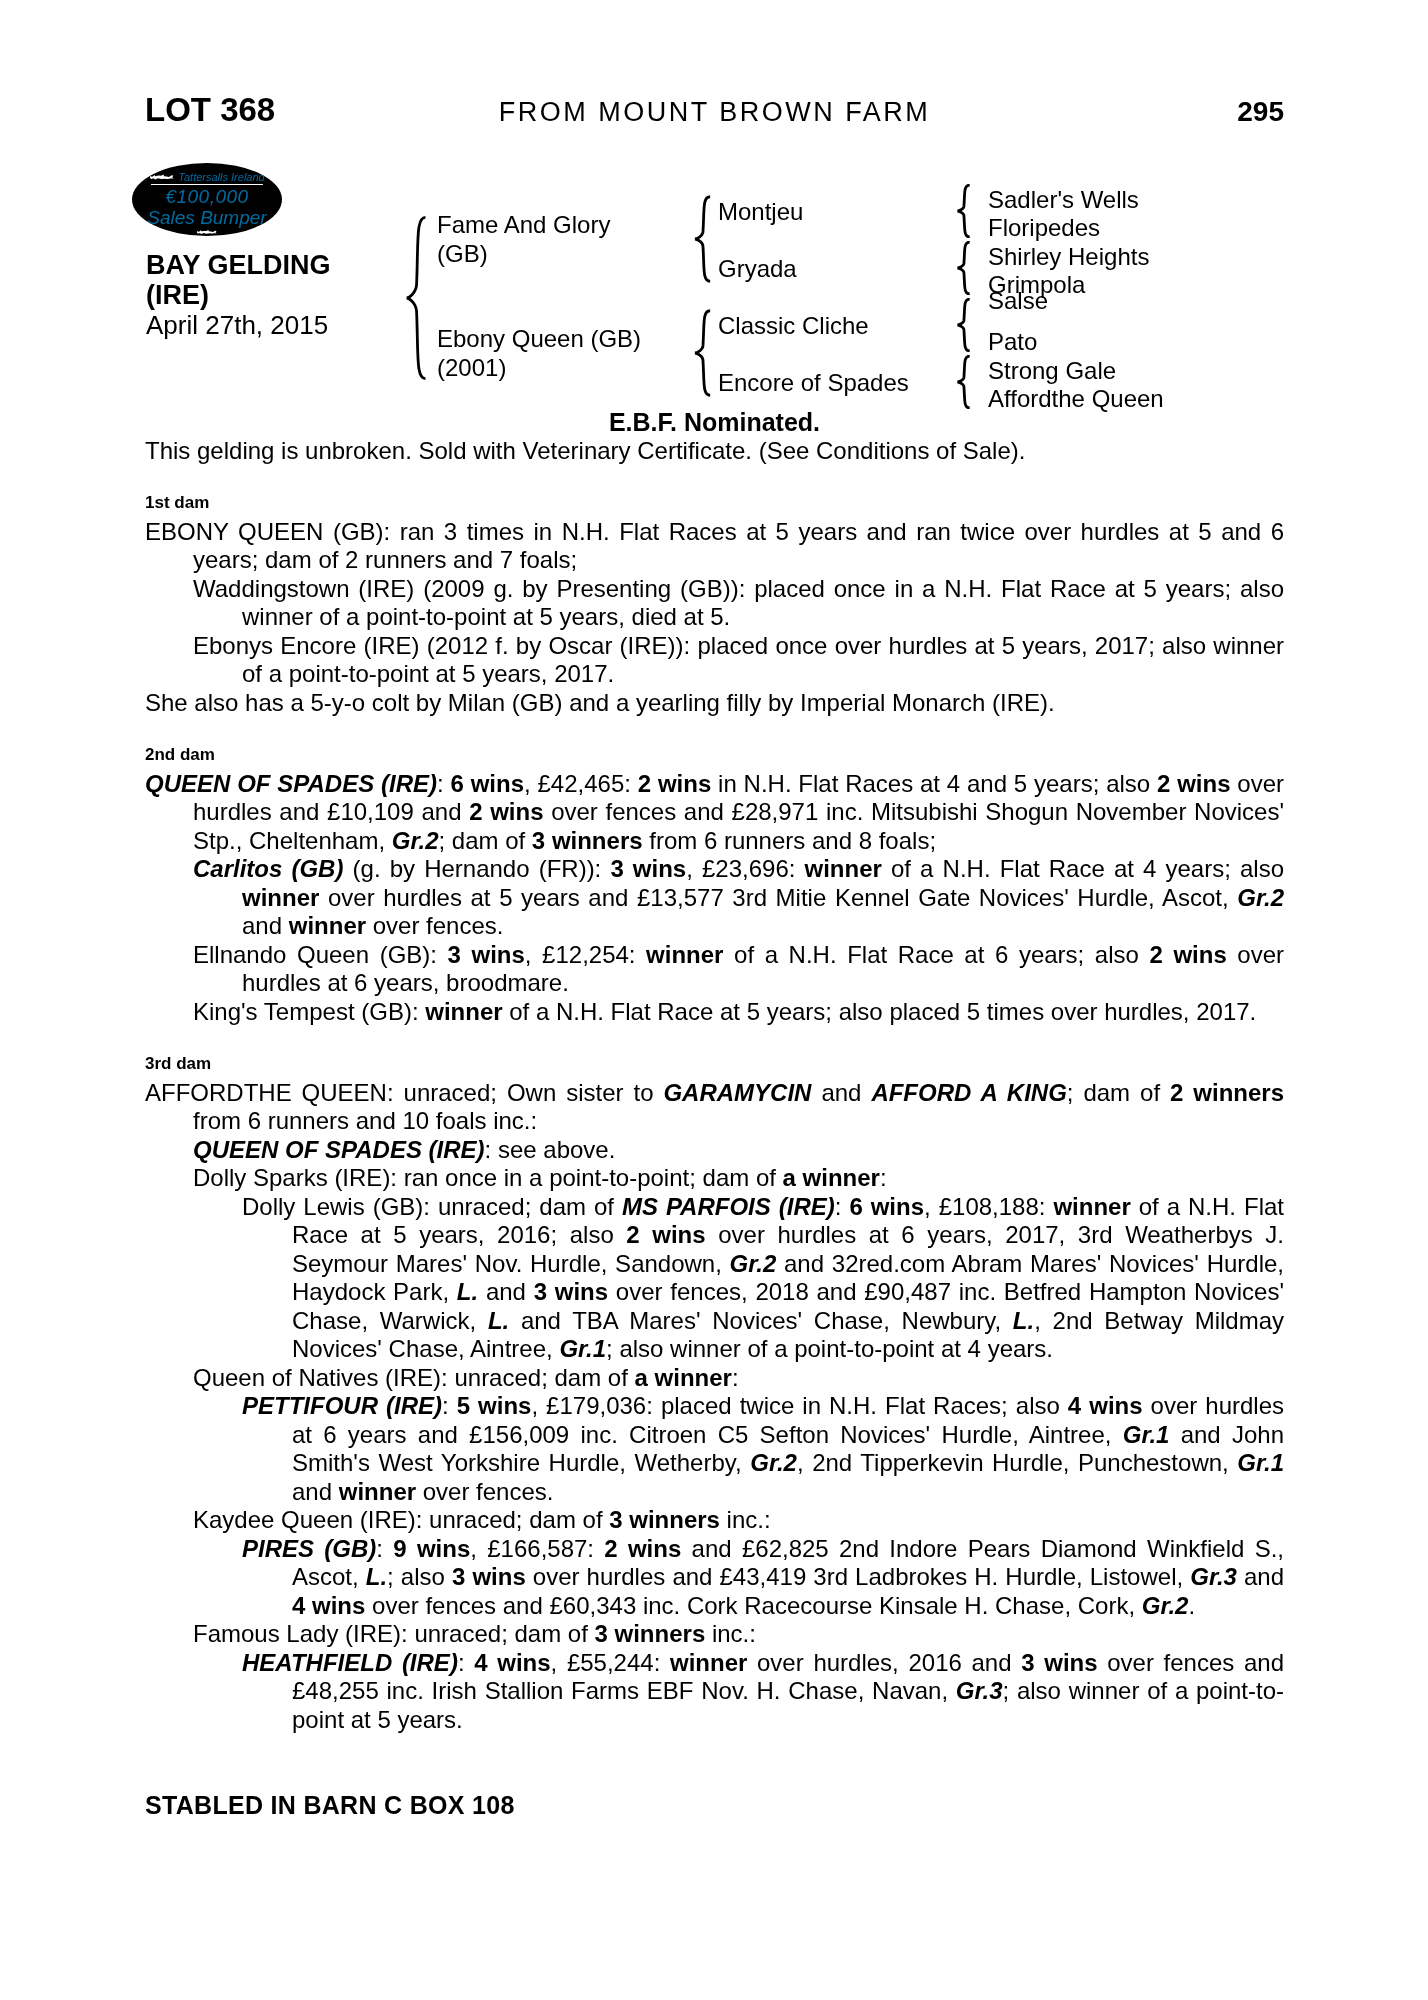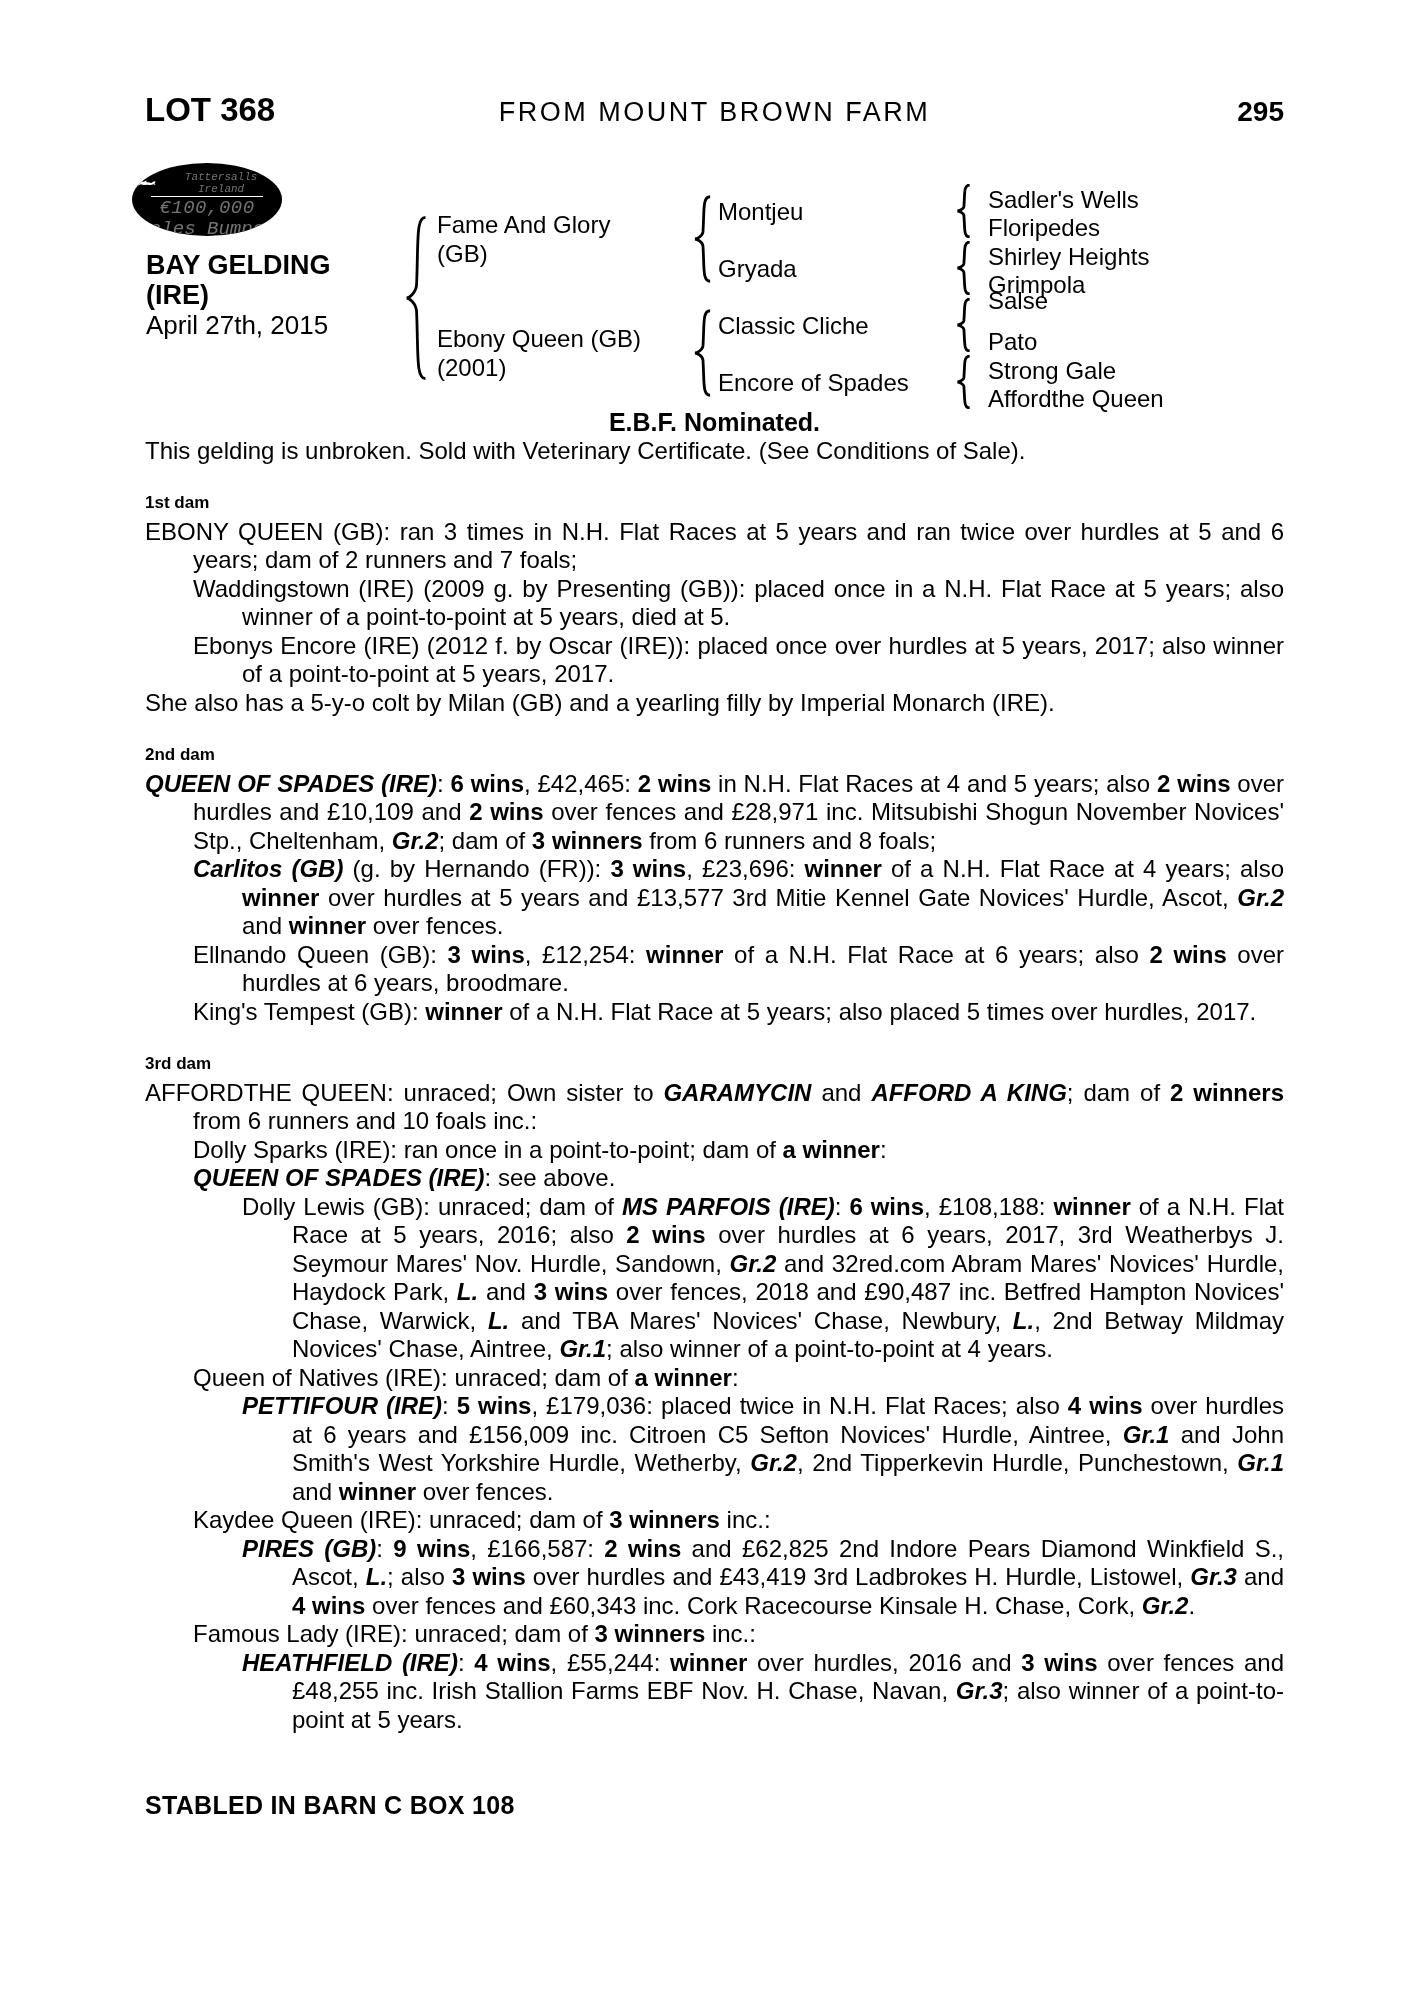--- a/index.html
+++ b/index.html
@@ -9,22 +9,22 @@
 
   
   .topbar{display:flex;align-items:baseline;line-height:36px;height:36px;}
   .lot-label{font-weight:bold;font-size:33px;width:290px;}
   .vendor{flex:1;text-align:center;font-size:27px;letter-spacing:2.5px;}
   .lot-number{font-weight:bold;font-size:28px;width:290px;text-align:right;}
 
   
   .hero{position:relative;height:272px;margin-top:8px;}
   .badge{position:absolute;left:-13px;top:27px;width:150px;height:73px;background:#000;
-         border-radius:50%;color:#737373;text-align:center;
-         font-family:Liberation Mono, monospace;overflow:hidden;}
+         border-radius:50%;color:#0369a1;text-align:center;
+         font-family:Liberation Sans, sans-serif;overflow:hidden;}
   .badge-row1{display:flex;justify-content:center;align-items:center;gap:3px;margin-top:8px;
               font-size:11px;font-style:italic;line-height:12px;}
   .badge-rule{width:112px;height:1px;background:#fff;margin:1px auto 1px auto;}
   .badge-amount{font-size:19px;font-style:italic;line-height:21px;letter-spacing:.5px;}
   .badge-name{font-size:19px;font-style:italic;line-height:21px;}
   .badge .fox-top{width:26px;height:10px;fill:#fff;}
   .badge .fox-bottom{width:22px;height:8px;fill:#fff;display:block;margin:0 auto;}
 
   .horse-desc{position:absolute;left:1px;top:114px;}
   .horse-name{font-weight:bold;font-size:27px;line-height:30px;}
@@ -136,22 +136,22 @@
       <p class="para l1"><span>Waddingstown (IRE) (2009 g. by Presenting (GB)): placed once in a N.H. Flat Race at 5 years; also winner of a point-to-point at 5 years, died at 5.</span></p>
       <p class="para l1"><span>Ebonys Encore (IRE) (2012 f. by Oscar (IRE)): placed once over hurdles at 5 years, 2017; also winner of a point-to-point at 5 years, 2017.</span></p>
       <p class="para l0"><span>She also has a 5-y-o colt by Milan (GB) and a yearling filly by Imperial Monarch (IRE).</span></p>
       <h2 class="dam-heading">2nd dam</h2>
       <p class="para l0"><span class="b i">QUEEN OF SPADES (IRE)</span><span>: </span><span class="b">6 wins</span><span>, £42,465: </span><span class="b">2 wins</span><span> in N.H. Flat Races at 4 and 5 years; also </span><span class="b">2 wins</span><span> over hurdles and £10,109 and </span><span class="b">2 wins</span><span> over fences and £28,971 inc. Mitsubishi Shogun November Novices' Stp., Cheltenham, </span><span class="b i">Gr.2</span><span>; dam of </span><span class="b">3 winners</span><span> from 6 runners and 8 foals;</span></p>
       <p class="para l1"><span class="b i">Carlitos (GB)</span><span> (g. by Hernando (FR)): </span><span class="b">3 wins</span><span>, £23,696: </span><span class="b">winner</span><span> of a N.H. Flat Race at 4 years; also </span><span class="b">winner</span><span> over hurdles at 5 years and £13,577 3rd Mitie Kennel Gate Novices' Hurdle, Ascot, </span><span class="b i">Gr.2</span><span> and </span><span class="b">winner</span><span> over fences.</span></p>
       <p class="para l1"><span>Ellnando Queen (GB): </span><span class="b">3 wins</span><span>, £12,254: </span><span class="b">winner</span><span> of a N.H. Flat Race at 6 years; also </span><span class="b">2 wins</span><span> over hurdles at 6 years, broodmare.</span></p>
       <p class="para l1"><span>King's Tempest (GB): </span><span class="b">winner</span><span> of a N.H. Flat Race at 5 years; also placed 5 times over hurdles, 2017.</span></p>
       <h2 class="dam-heading">3rd dam</h2>
       <p class="para l0"><span>AFFORDTHE QUEEN: unraced; Own sister to </span><span class="b i">GARAMYCIN</span><span> and </span><span class="b i">AFFORD A KING</span><span>; dam of </span><span class="b">2 winners</span><span> from 6 runners and 10 foals inc.:</span></p>
+      <p class="para l1"><span class="b i">QUEEN OF SPADES (IRE)</span><span>: see above.</span></p>
       <p class="para l1"><span>Dolly Sparks (IRE): ran once in a point-to-point; dam of </span><span class="b">a winner</span><span>:</span></p>
-      <p class="para l1"><span class="b i">QUEEN OF SPADES (IRE)</span><span>: see above.</span></p>
       <p class="para l2"><span>Dolly Lewis (GB): unraced; dam of </span><span class="b i">MS PARFOIS (IRE)</span><span>: </span><span class="b">6 wins</span><span>, £108,188: </span><span class="b">winner</span><span> of a N.H. Flat Race at 5 years, 2016; also </span><span class="b">2 wins</span><span> over hurdles at 6 years, 2017, 3rd Weatherbys J. Seymour Mares' Nov. Hurdle, Sandown, </span><span class="b i">Gr.2</span><span> and 32red.com Abram Mares' Novices' Hurdle, Haydock Park, </span><span class="b i">L.</span><span> and </span><span class="b">3 wins</span><span> over fences, 2018 and £90,487 inc. Betfred Hampton Novices' Chase, Warwick, </span><span class="b i">L.</span><span> and TBA Mares' Novices' Chase, Newbury, </span><span class="b i">L.</span><span>, 2nd Betway Mildmay Novices' Chase, Aintree, </span><span class="b i">Gr.1</span><span>; also winner of a point-to-point at 4 years.</span></p>
       <p class="para l1"><span>Queen of Natives (IRE): unraced; dam of </span><span class="b">a winner</span><span>:</span></p>
       <p class="para l2"><span class="b i">PETTIFOUR (IRE)</span><span>: </span><span class="b">5 wins</span><span>, £179,036: placed twice in N.H. Flat Races; also </span><span class="b">4 wins</span><span> over hurdles at 6 years and £156,009 inc. Citroen C5 Sefton Novices' Hurdle, Aintree, </span><span class="b i">Gr.1</span><span> and John Smith's West Yorkshire Hurdle, Wetherby, </span><span class="b i">Gr.2</span><span>, 2nd Tipperkevin Hurdle, Punchestown, </span><span class="b i">Gr.1</span><span> and </span><span class="b">winner</span><span> over fences.</span></p>
       <p class="para l1"><span>Kaydee Queen (IRE): unraced; dam of </span><span class="b">3 winners</span><span> inc.:</span></p>
       <p class="para l2"><span class="b i">PIRES (GB)</span><span>: </span><span class="b">9 wins</span><span>, £166,587: </span><span class="b">2 wins</span><span> and £62,825 2nd Indore Pears Diamond Winkfield S., Ascot, </span><span class="b i">L.</span><span>; also </span><span class="b">3 wins</span><span> over hurdles and £43,419 3rd Ladbrokes H. Hurdle, Listowel, </span><span class="b i">Gr.3</span><span> and </span><span class="b">4 wins</span><span> over fences and £60,343 inc. Cork Racecourse Kinsale H. Chase, Cork, </span><span class="b i">Gr.2</span><span>.</span></p>
       <p class="para l1"><span>Famous Lady (IRE): unraced; dam of </span><span class="b">3 winners</span><span> inc.:</span></p>
       <p class="para l2"><span class="b i">HEATHFIELD (IRE)</span><span>: </span><span class="b">4 wins</span><span>, £55,244: </span><span class="b">winner</span><span> over hurdles, 2016 and </span><span class="b">3 wins</span><span> over fences and £48,255 inc. Irish Stallion Farms EBF Nov. H. Chase, Navan, </span><span class="b i">Gr.3</span><span>; also winner of a point-to-point at 5 years.</span></p>
     </div>
 
   <div class="footer">STABLED IN BARN C BOX 108</div>

